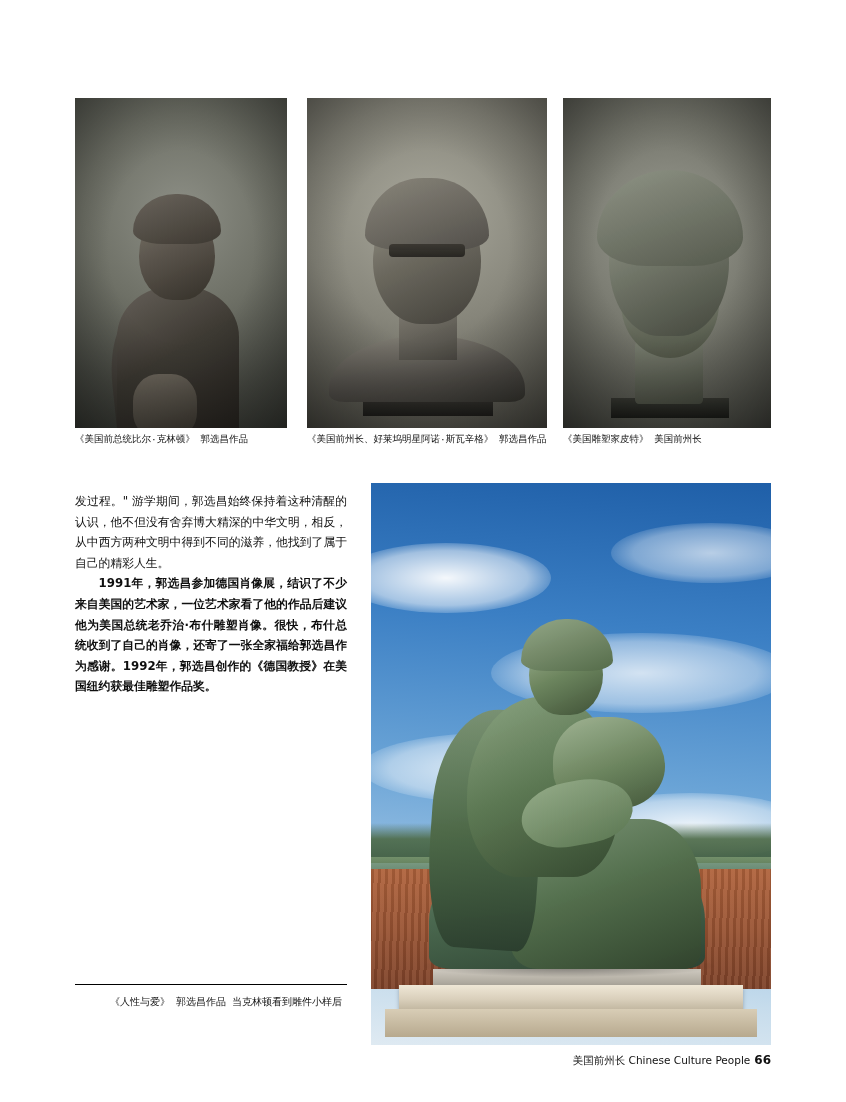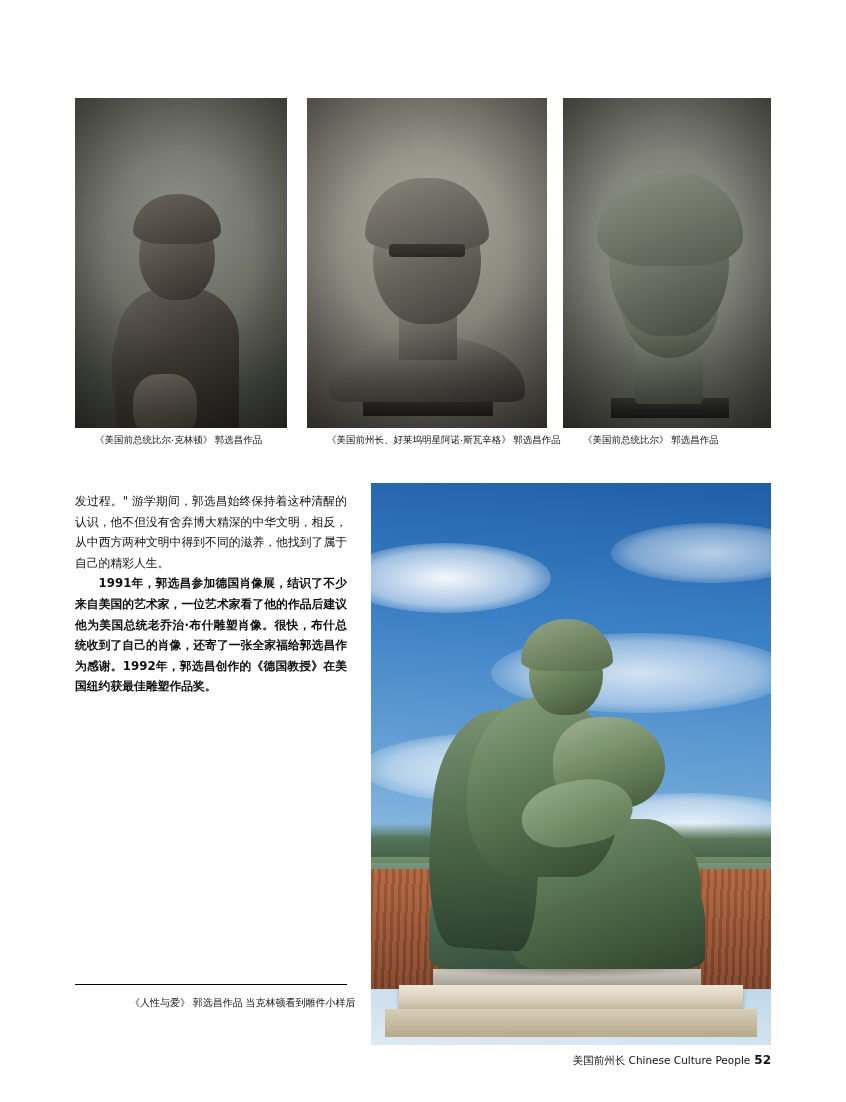--- a/index.html
+++ b/index.html
@@ -146,22 +146,21 @@
     pointer-events: none;
   }
 
   
   .caption {
     position: absolute;
     font-size: 9.5px;
     line-height: 12px;
     color: #111;
     white-space: nowrap;
-    font-family: Liberation Sans, sans-serif;
-    margin-left: 20px;
+    font-family: Liberation Mono, monospace;
   }
   .cap-1 { left: 75px;  top: 434px; }
   .cap-2 { left: 307px; top: 434px; }
   .cap-3 { left: 563px; top: 434px; }
   .cap-bottom { left: 110px; top: 997px; font-size: 10px; }
 
   
   .text-col {
     position: absolute;
     left: 75px;
@@ -350,21 +349,21 @@
     <div class="bust b3-beard"></div>
     <div class="bust b3-head"></div>
     <div class="bust b3-hair"></div>
     <div class="vig"></div>
   </div>
 
 </div>
 
 <div class="caption cap-1">《美国前总统比尔·克林顿》 郭选昌作品</div>
 <div class="caption cap-2">《美国前州长、好莱坞明星阿诺·斯瓦辛格》 郭选昌作品</div>
-<div class="caption cap-3">《美国前总统比尔》 郭选昌作品</div>
+<div class="caption cap-3">《美国雕塑家皮特》 美国前州长</div>
 
 <div class="text-col">
   <p>发过程。" 游学期间，郭选昌始终保持着这种清醒的认识，他不但没有舍弃博大精深的中华文明，相反，从中西方两种文明中得到不同的滋养，他找到了属于自己的精彩人生。</p>
   <p>1991年，郭选昌参加德国肖像展，结识了不少来自美国的艺术家，一位艺术家看了他的作品后建议他为美国总统老乔治·布什雕塑肖像。很快，布什总统收到了自己的肖像，还寄了一张全家福给郭选昌作为感谢。1992年，郭选昌创作的《德国教授》在美国纽约获最佳雕塑作品奖。</p>
 </div>
 
 <div class="rule"></div>
 <div class="caption cap-bottom">《人性与爱》 郭选昌作品   当克林顿看到雕件小样后</div>
 
 <div class="photo-big">
@@ -385,14 +384,14 @@
   <div class="grp g-legs"></div>
   <div class="grp g-drape"></div>
   <div class="grp g-torso"></div>
   <div class="grp g-child"></div>
   <div class="grp g-armL"></div>
   <div class="grp g-head"></div>
   <div class="grp g-hair"></div>
 </div>
 
 <div class="footer">
-  <span>美国前州长 Chinese Culture People</span><span class="pg">52</span>
+  <span>美国前州长 Chinese Culture People</span><span class="pg">66</span>
 </div>
 
 </body></html>

